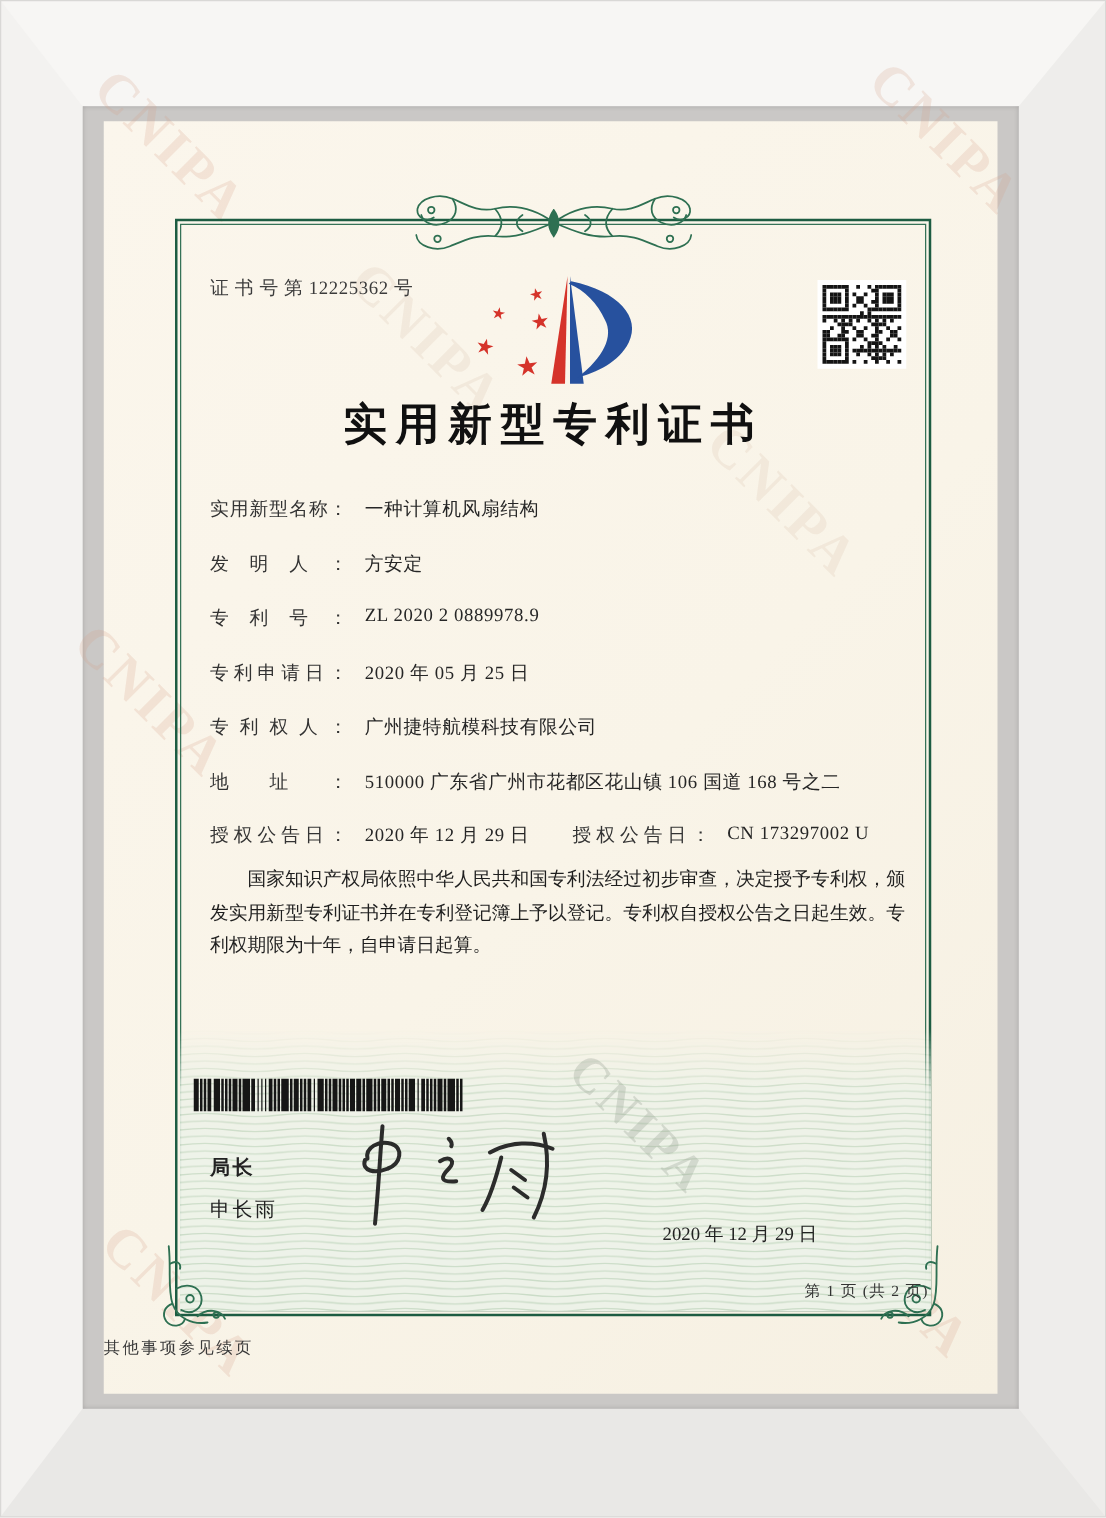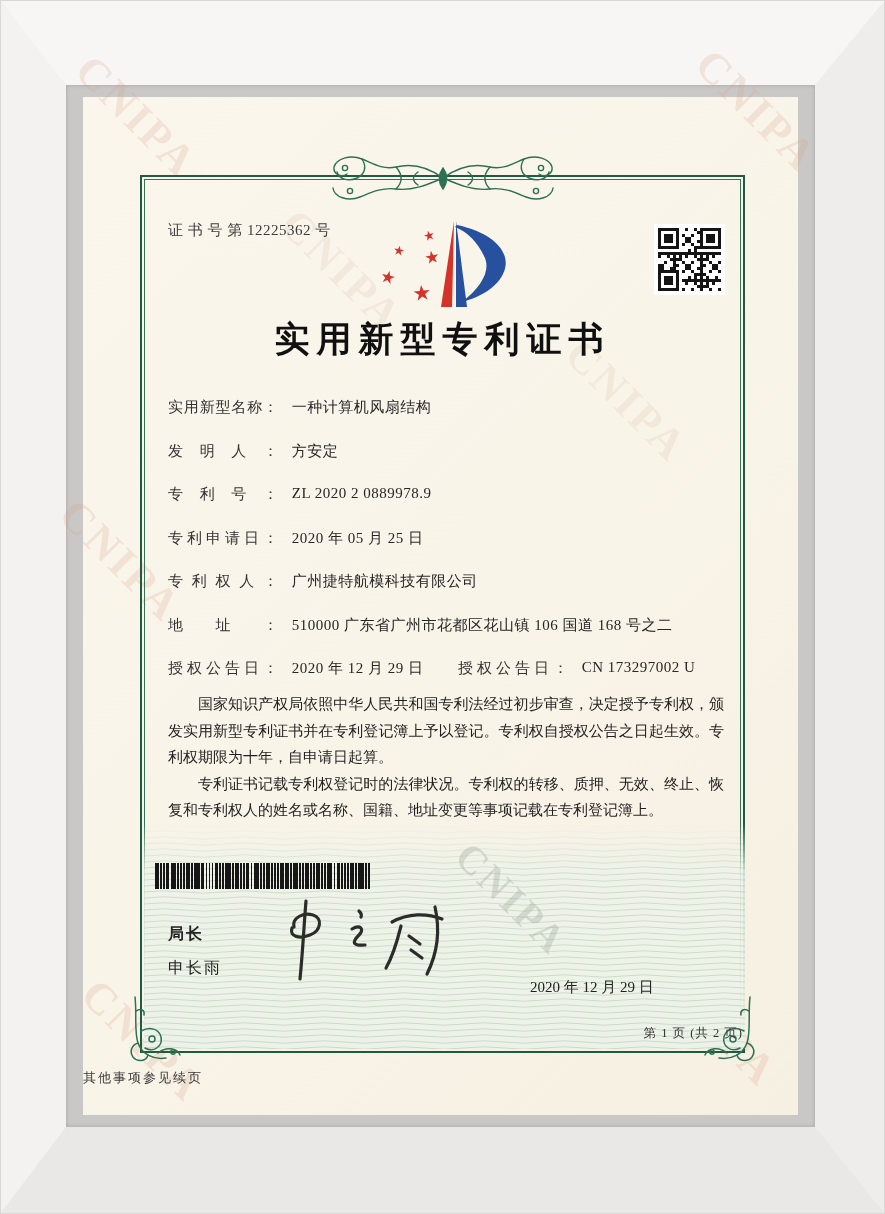--- a/index.html
+++ b/index.html
@@ -634,21 +634,20 @@
             <span class="fvalue">2020 年 12 月 29 日</span>
             <span class="grant-right">
               <span class="flabel">授权公告日：</span>
               <span class="fvalue">CN 173297002 U</span>
             </span>
           </div>
         </div>
 
         <div class="paras">
           <p>国家知识产权局依照中华人民共和国专利法经过初步审查，决定授予专利权，颁发实用新型专利证书并在专利登记簿上予以登记。专利权自授权公告之日起生效。专利权期限为十年，自申请日起算。</p>
-          <p>专利证书记载专利权登记时的法律状况。专利权的转移、质押、无效、终止、恢复和专利权人的姓名或名称、国籍、地址变更等事项记载在专利登记簿上。</p>
         </div>
 
         <div class="barcode">
             <i style="flex: 2 1 0px;"></i>
             <i style="flex: 1 1 0px;"></i>
             <i style="flex: 1 1 0px;"></i>
             <i style="flex: 2 1 0px;"></i>
             <i style="flex: 3 1 0px;"></i>
             <i style="flex: 1 1 0px;"></i>
             <i style="flex: 1 1 0px;"></i>

